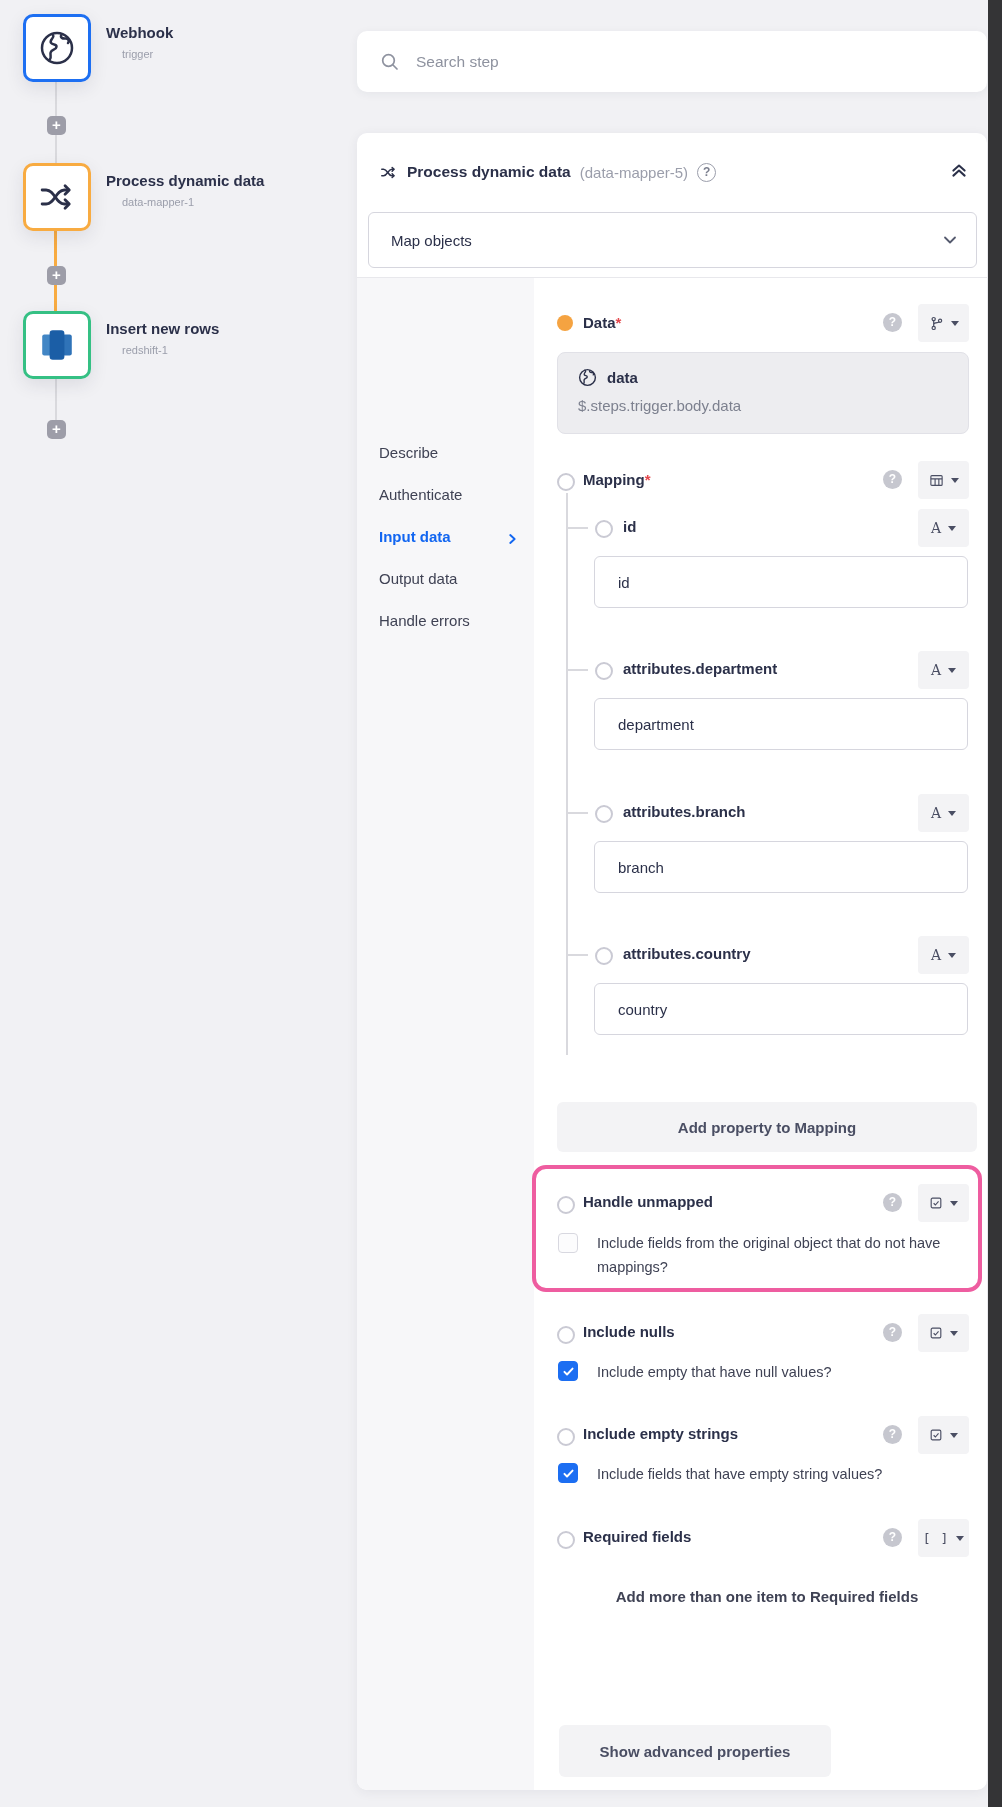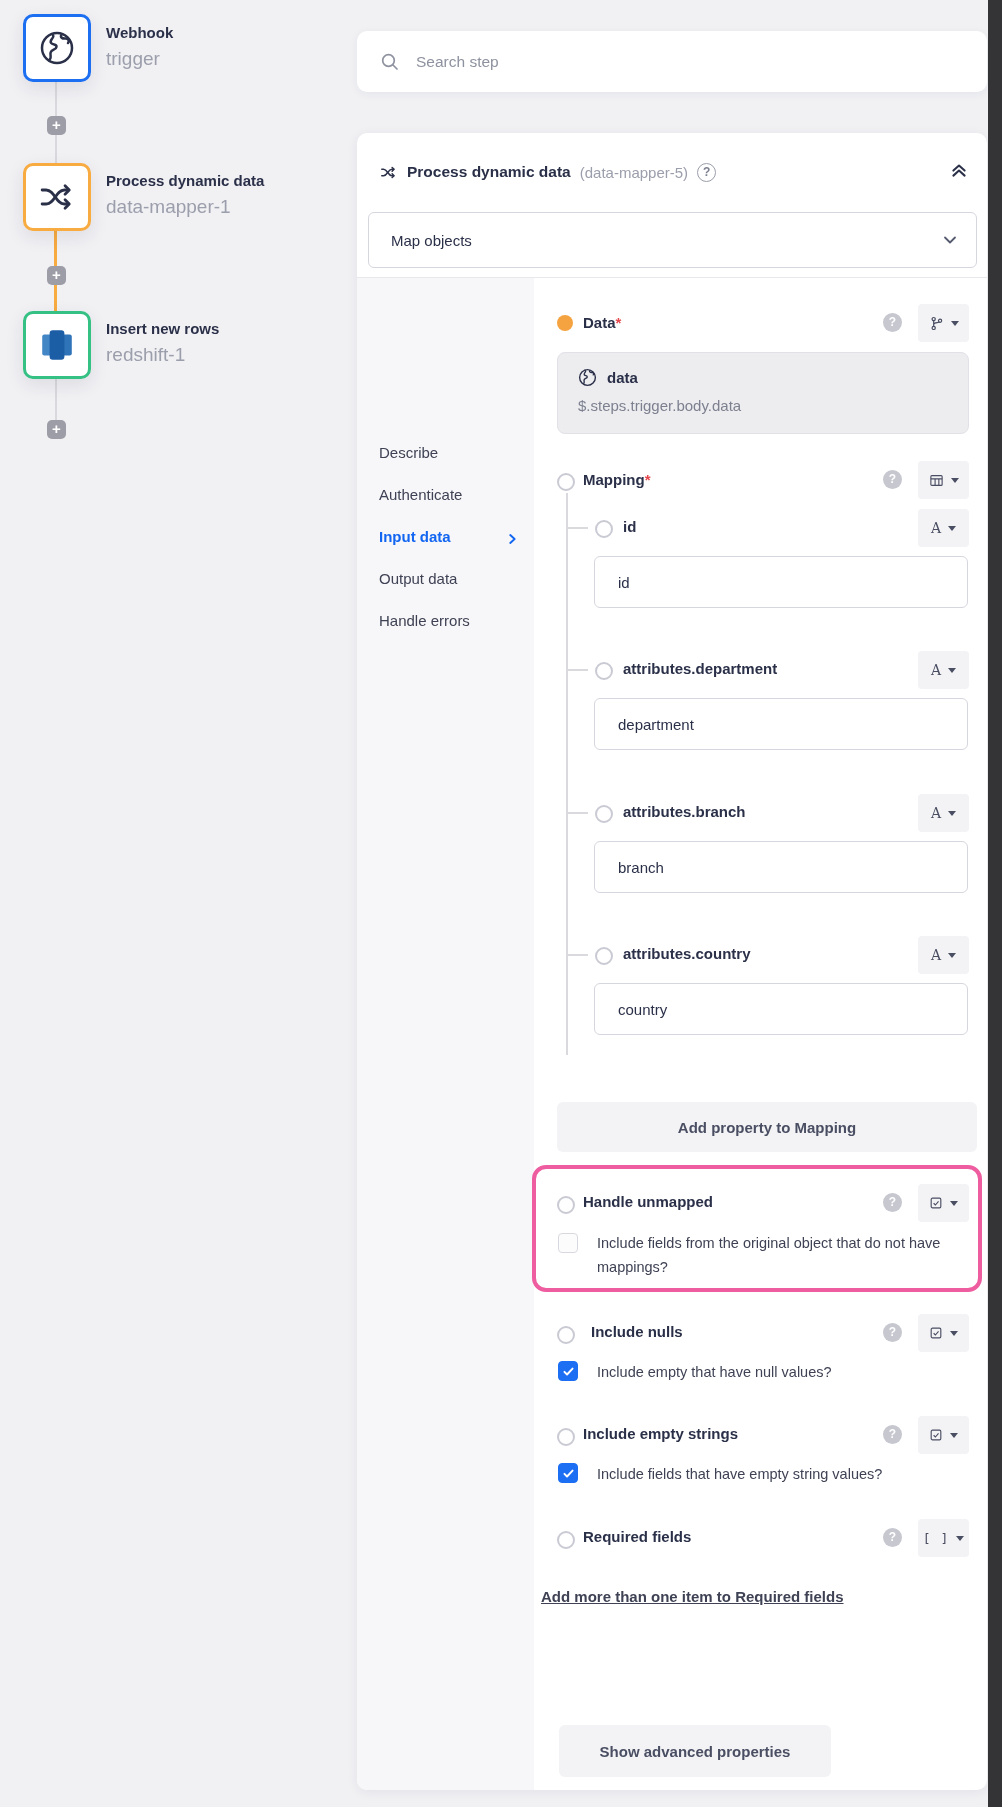--- a/index.html
+++ b/index.html
@@ -5,21 +5,21 @@
   html,body{margin:0;padding:0;}
   body{font-family:"Liberation Sans","DejaVu Sans",sans-serif;background:#e9e9ec;}
   .page{position:relative;width:1002px;height:1807px;background:#f1f1f4;overflow:hidden;margin:0 auto;}
   .abs{position:absolute;}
 
   
   .node{position:absolute;left:23px;width:62px;height:62px;background:#fff;border-radius:10px;
         display:flex;align-items:center;justify-content:center;border:3px solid #ccc;
         box-shadow:0 6px 18px rgba(40,44,70,.10);}
   .node-title{position:absolute;left:106px;font-size:15px;font-weight:700;color:#2b3049;}
-  .node-sub{position:absolute;left:106px;font-size:19px;color:#9b9eab;}
+  .node-sub{position:absolute;left:122px;font-size:11px;color:#9b9eab;}
   .conn{position:absolute;background:#d9d9dd;}
   .plus-btn{position:absolute;left:47px;width:19px;height:19px;background:#9d9da8;border-radius:5px;
             color:#fff;font-size:15px;font-weight:700;line-height:18px;text-align:center;cursor:pointer;}
 
   
   .searchbox{position:absolute;left:357px;top:31px;width:630px;height:61px;background:#fff;border-radius:10px;
              box-shadow:0 2px 10px rgba(40,44,70,.06);display:flex;align-items:center;}
   .searchbox input{border:0;outline:none;background:transparent;font-size:15.5px;color:#ec4899;width:520px;
              font-family:"Liberation Sans","DejaVu Sans",sans-serif;}
   .searchbox input::placeholder{color:#8e929f;}
@@ -68,21 +68,21 @@
              font-size:15px;color:#2b3049;font-family:"Liberation Sans","DejaVu Sans",sans-serif;}
   .btn{position:absolute;background:#f3f3f5;border-radius:6px;display:flex;align-items:center;justify-content:center;
        font-size:15px;font-weight:700;color:#4a4e63;cursor:pointer;}
   .hl-box{position:absolute;left:175px;top:1032px;width:442px;height:119px;border:4px solid #ee5da0;border-radius:14px;}
   .cb{position:absolute;width:20px;height:20px;border-radius:4px;box-sizing:border-box;border:1.5px solid #d8d8e0;
       background:#fcfcfd;cursor:pointer;display:flex;align-items:center;justify-content:center;}
   .cb .check{display:none;}
   .cb.checked{background:#1c6ef2;border-color:#1c6ef2;}
   .cb.checked .check{display:block;}
   .cb-text{position:absolute;left:240px;font-size:14.5px;color:#3f4254;line-height:24px;}
-  .hint{position:absolute;left:184px;width:420px;font-size:15px;font-weight:700;color:#3f4254;text-decoration:underline;}
+  .hint{position:absolute;left:200px;width:420px;text-align:center;font-size:15px;font-weight:700;color:#3f4254;}
 
   .scrollbar{position:absolute;left:988px;top:0;width:14px;height:1807px;background:#343436;cursor:pointer;}
   svg{display:block;}
 </style>
 </head>
 <body>
 
 <div class="page">
 
   <div>
@@ -294,21 +294,21 @@
           </svg>
       </span>
       <span class="caret"></span>
     </div>
     <div class="cb" style="left:201px;top:1100px;">
       
     </div>
     <div class="cb-text" style="top:1098px;width:346px;">Include fields from the original object that do not have mappings?</div>
 
     <div class="radio" style="left:200px;top:1193px;"></div>
-    <div class="row-label" style="left:226px;top:1190px;margin-left:8px;">Include nulls</div>
+    <div class="row-label" style="left:226px;top:1190px;">Include nulls</div>
     <div class="help-badge" style="left:526px;top:1190px;">?</div>
     <div class="type-box" style="top:1181px;">
       <span>
         <svg width="14" height="14" viewBox="0 0 16 16" fill="none" stroke="#4a4e63" stroke-width="1.3">
             <rect x="2.5" y="2.5" width="11" height="11" rx="1.5"></rect>
             <path d="M5.3 8.3l2 2 3.6-4.2"></path>
           </svg>
       </span>
       <span class="caret"></span>
     </div>

